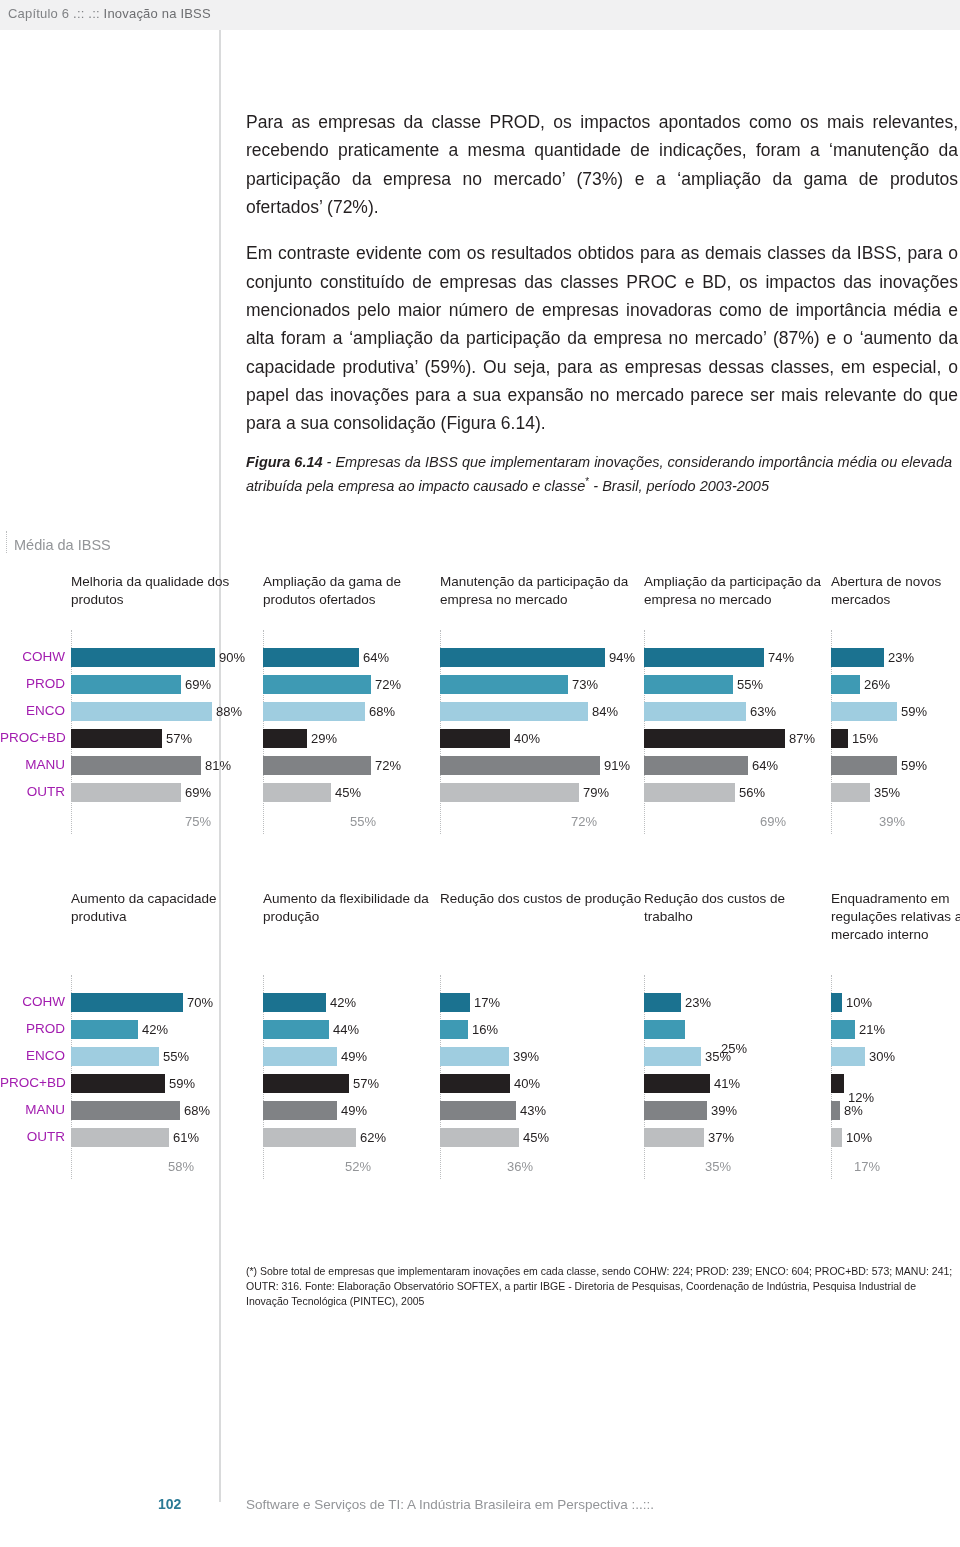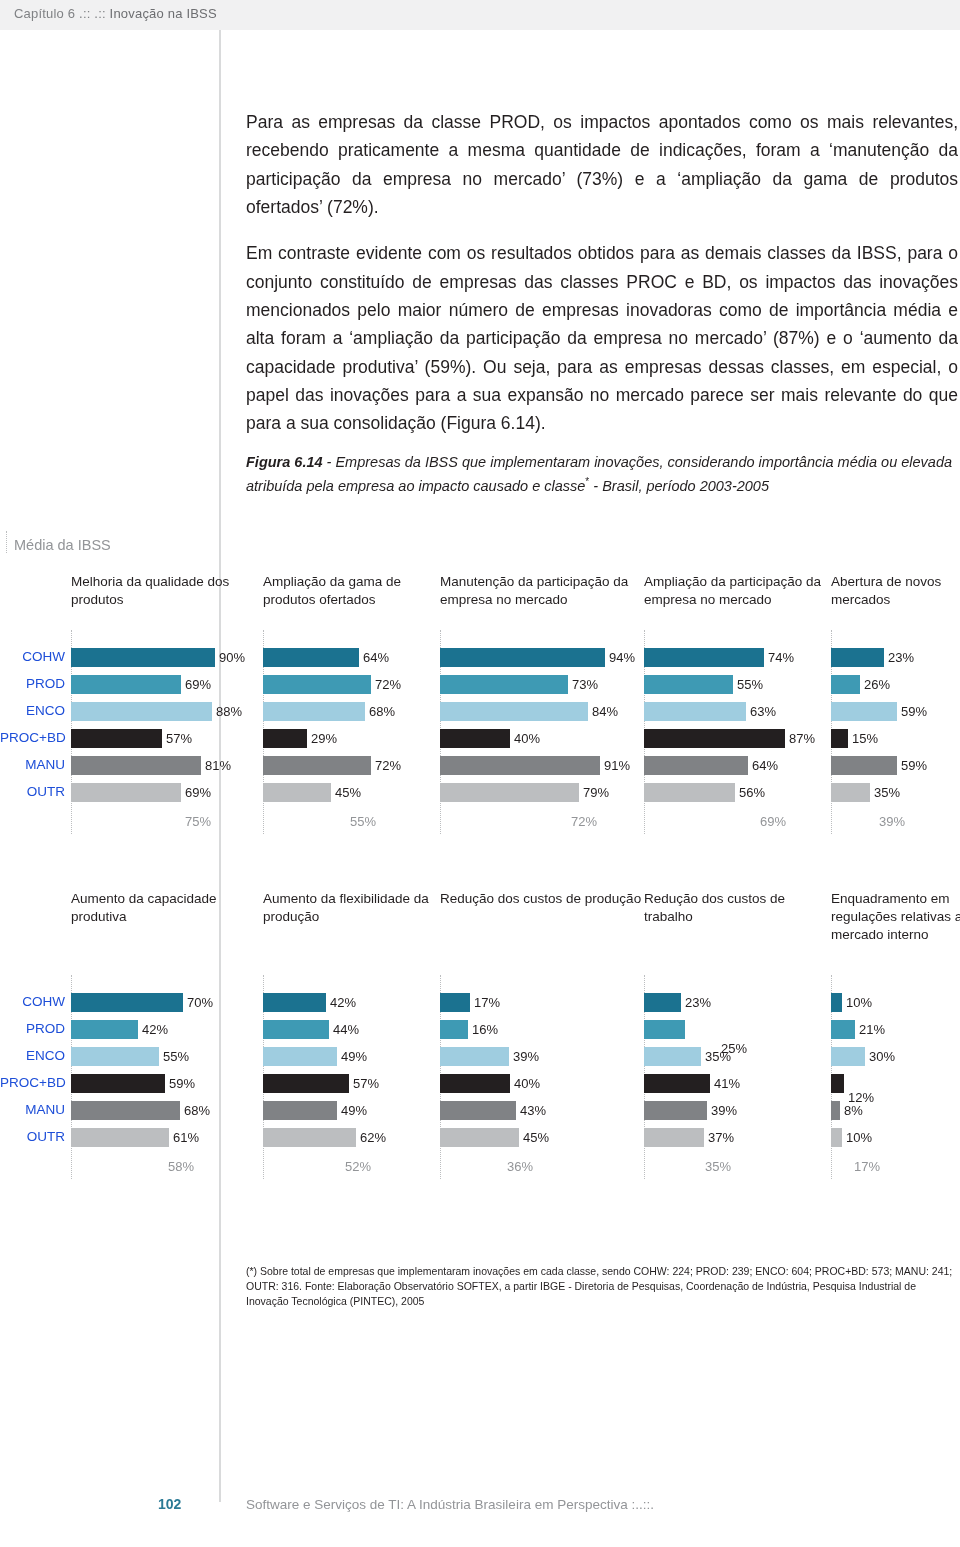--- a/index.html
+++ b/index.html
@@ -13,21 +13,20 @@
   }
   
   .page-header{
     position:absolute;top:0;left:0;width:960px;height:30px;
     background:#f1f1f2;
   }
   .page-header .hdr-text{
     position:absolute;left:8px;top:6px;
     font-size:13px;color:#808285;letter-spacing:.2px;
     white-space:nowrap;
-    margin-left:6px;
   }
   .page-header .hdr-text .chap{color:#808285;}
   .page-header .hdr-text .ttl{color:#6d6e71;}
 
   
   .vrule{
     position:absolute;left:219px;top:30px;width:2px;height:1472px;
     background:#d9dadb;
   }
 
@@ -60,21 +59,21 @@
   }
 
   
   .grp{
     position:absolute;font-size:13.5px;line-height:1.32;color:#231f20;
   }
 
   
   .rowlabel{
     position:absolute;text-align:right;width:60px;
-    font-size:13.5px;color:#1d4ed8;
+    font-size:13.5px;color:#a21caf;
   }
   .bar{
     position:absolute;height:19px;
   }
   .barval{
     position:absolute;font-size:13px;color:#231f20;white-space:nowrap;
   }
   .tot{
     position:absolute;font-size:13px;color:#939598;white-space:nowrap;
   }

